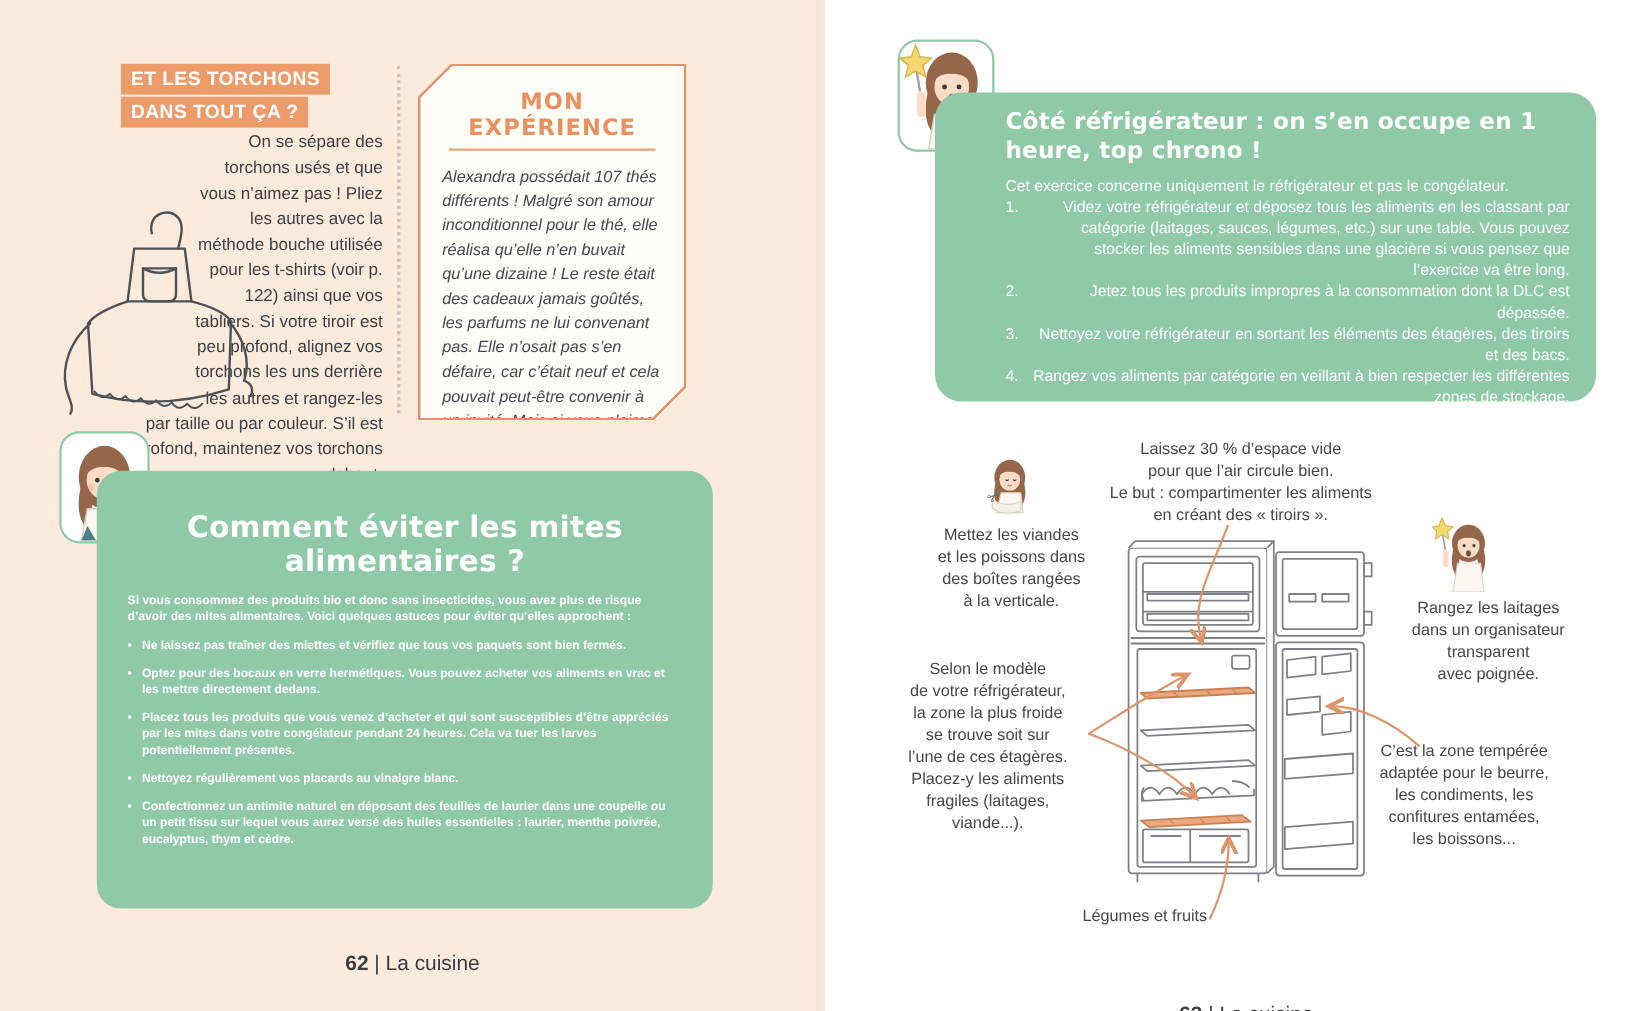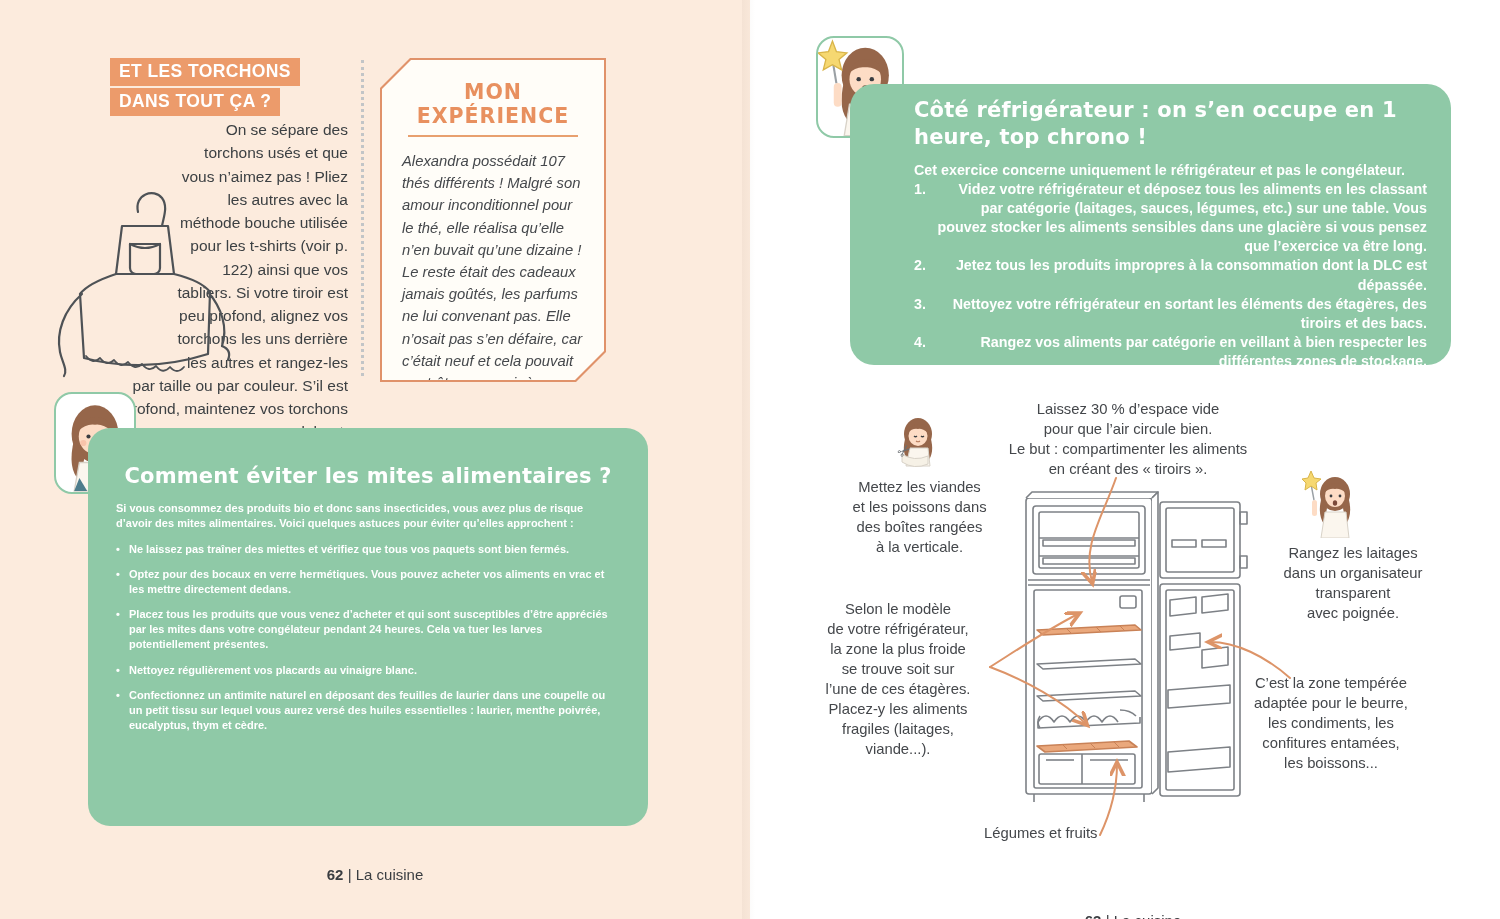--- a/index.html
+++ b/index.html
@@ -25,57 +25,57 @@
 
   .intro-wrap { position:absolute; left:72px; top:118px; width:276px;
     font-size:15.5px; line-height:1.5; font-weight:500; color:#3c4043; text-align:right; }
   .apron-spacer { float:left; width:104px; height:178px; margin-top:66px; }
 
   .apron-art { position:absolute; left:50px; top:182px; width:190px; height:196px; }
 
   .col-divider { position:absolute; left:361px; top:60px; height:316px;
     border-left:3px dotted #c2c5c7; }
 
-  .exp-box { position:absolute; left:380px; top:58px; width:226px; height:324px;
+  .exp-box { position:absolute; left:380px; top:58px; width:244px; height:324px;
     background:#e0926a;
     clip-path:polygon(30px 0, 100% 0, 100% calc(100% - 30px), calc(100% - 30px) 100%, 0 100%, 0 30px); }
   .exp-inner { position:absolute; left:2px; top:2px; right:2px; bottom:2px;
     background:#fffdf8; padding:18px 20px 0 20px;
     clip-path:polygon(29px 0, 100% 0, 100% calc(100% - 29px), calc(100% - 29px) 100%, 0 100%, 0 29px); }
   .exp-title { color:#e8905f; font-size:20.5px; font-weight:800; letter-spacing:1px;
     text-align:center; padding:0 2px 7px 2px; border-bottom:2px solid #e8a06f; margin:2px 6px 13px 6px;
     font-family:"DejaVu Sans","Liberation Sans",sans-serif; }
   .exp-body { font-style:italic; font-size:14.8px; line-height:1.5; color:#45484c; }
 
   .avatar-card { position:absolute; background:#fff; border:2px solid #8fc9a7; border-radius:18px; }
   .avatar-card.a1 { left:54px; top:392px; width:82px; height:102px; }
   .avatar-card.a2 { left:816px; top:36px; width:88px; height:102px; }
   .avatar-card svg, .mini-avatar svg { width:100%; height:100%; display:block; }
 
   .green-box { background:#8fc9a7; color:#ffffff; }
   .mites-box { position:absolute; left:88px; top:428px; width:560px; height:398px; border-radius:22px; }
-  .mites-title { text-align:center; font-size:21px; font-weight:800; margin-top:36px;
+  .mites-title { text-align:center; font-size:27px; font-weight:800; margin-top:36px;
     font-family:"DejaVu Sans","Liberation Sans",sans-serif; letter-spacing:.2px; }
   .mites-content { padding:13px 28px 0 28px; font-size:11px; font-weight:600; line-height:1.37; }
   .mites-content p { margin-bottom:11px; }
   ul.bullets { list-style:none; }
   ul.bullets li { position:relative; padding-left:13px; margin-bottom:10px; }
   ul.bullets li::before { content:"\2022"; position:absolute; left:0; top:0; }
 
-  .page-footer { position:absolute; width:750px; text-align:center; font-size:15px; color:#3a3d41; }
+  .page-footer { position:absolute; width:750px; text-align:center; font-size:19px; color:#3a3d41; }
   .page-footer .num { font-weight:bold; }
   .footer-left { left:0; top:866px; }
   .footer-right { left:750px; top:912px;padding-left:16px; }
 
   
   .fridge-box { position:absolute; left:850px; top:84px; width:601px; height:281px;
     border-radius:24px; padding:13px 24px 0 64px; }
   .fridge-title { font-size:21px; font-weight:800; line-height:1.3;
     font-family:"DejaVu Sans","Liberation Sans",sans-serif; letter-spacing:.2px; }
-  .fridge-body { margin-top:9px; font-size:14.3px; font-weight:700; line-height:1.34; }
+  .fridge-body { margin-top:9px; font-size:14.3px; font-weight:400; line-height:1.34; }
   ol.steps { list-style:none; counter-reset:step;text-align:right; }
   ol.steps li { position:relative; counter-increment:step; padding-left:20px; }
   ol.steps li::before { content:counter(step) "."; position:absolute; left:0; top:0; }
 
   .anno { position:absolute; font-size:14.8px; line-height:1.35; color:#44474b;
     text-align:center; white-space:pre-line; }
   .anno-air       { left:975px;  top:400px; width:306px; }
   .anno-meat      { left:832px;  top:478px; width:175px; }
   .anno-coldzone  { left:812px;  top:600px; width:172px; }
   .anno-dairy     { left:1272px; top:544px; width:162px; }

